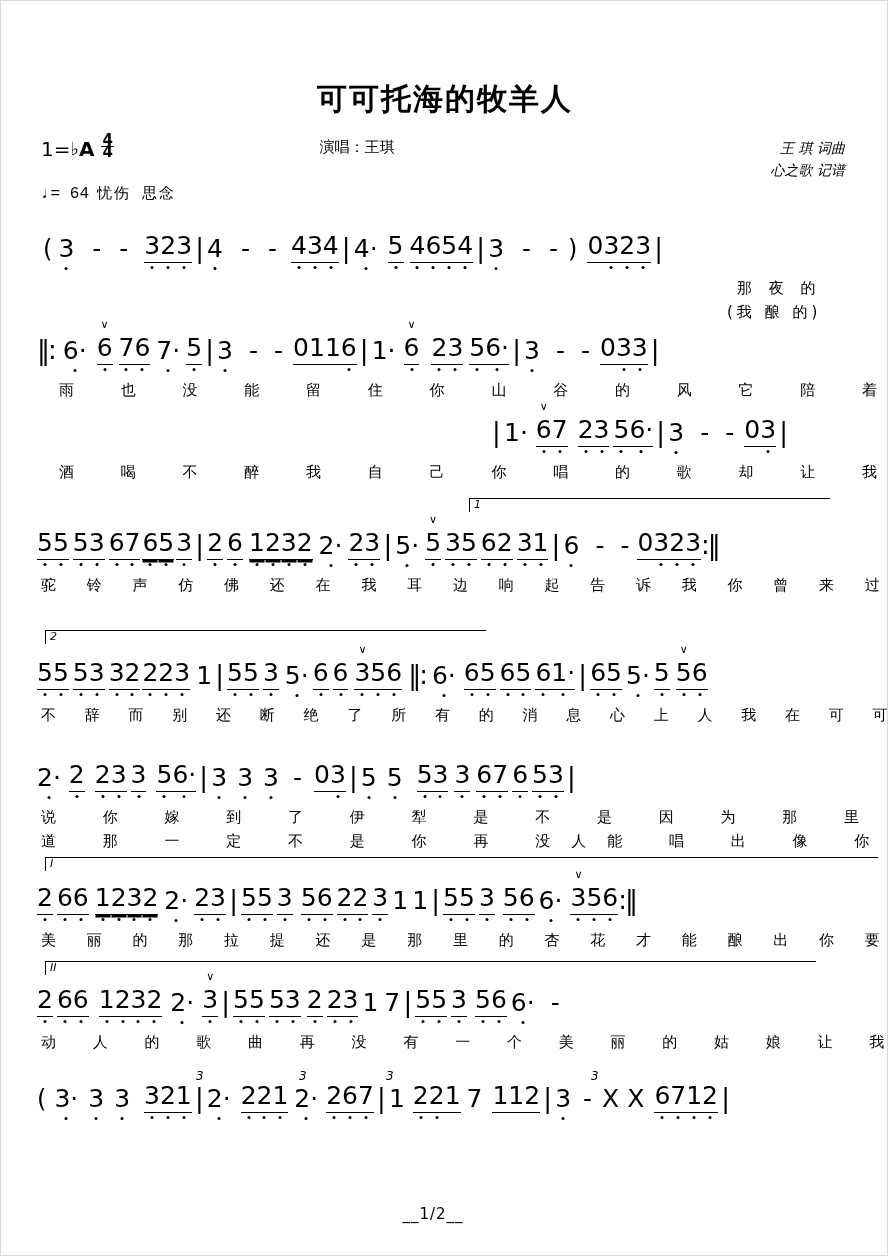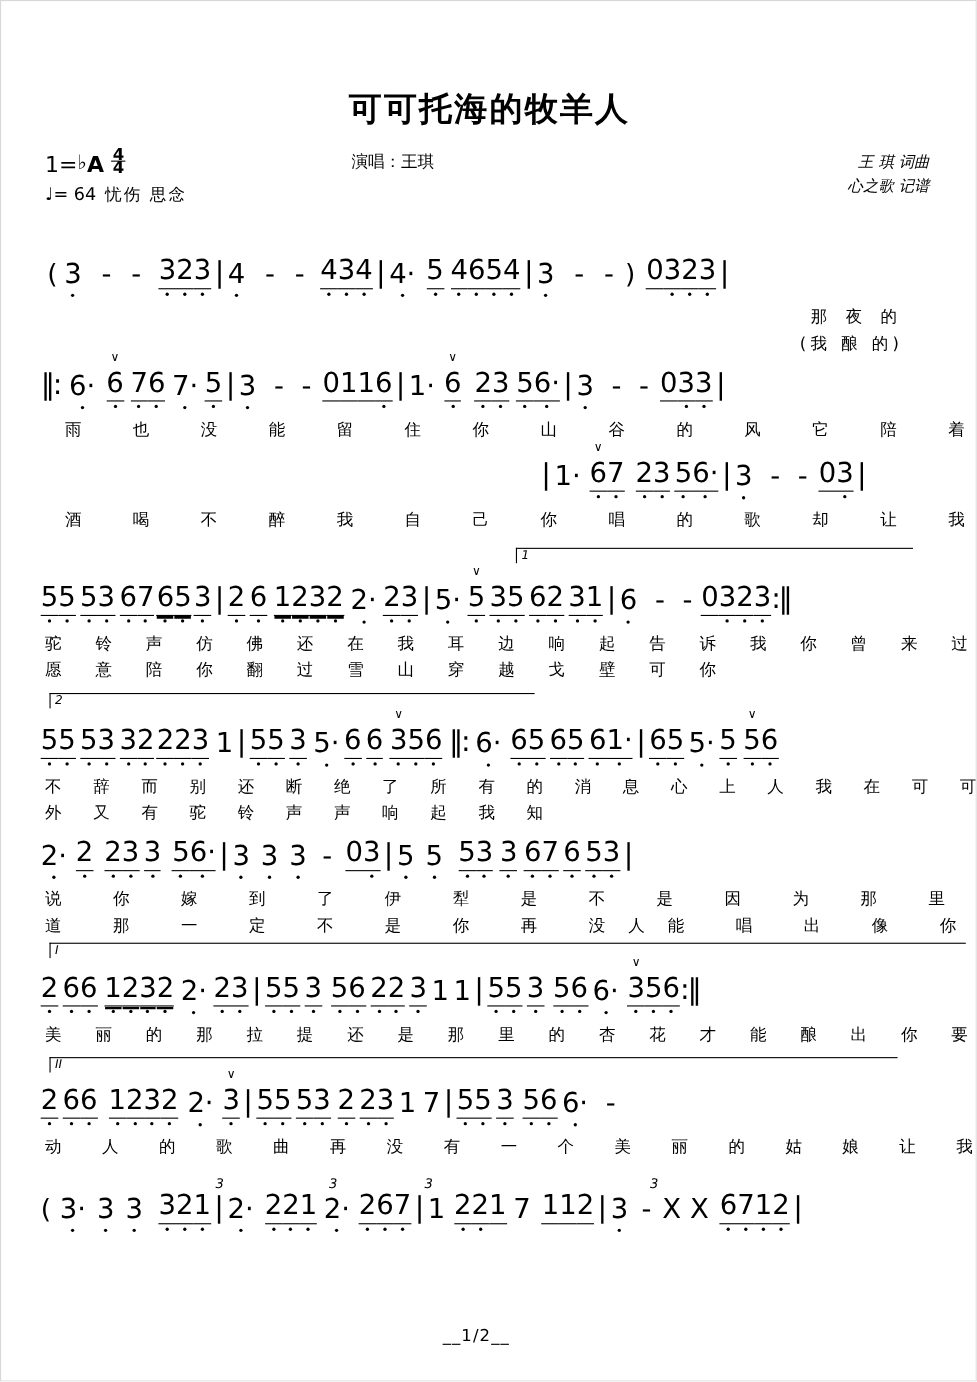--- a/index.html
+++ b/index.html
@@ -41,21 +41,21 @@
   .keyline .eq{font-size:20px;}
   .flat{font-size:18px;vertical-align:1px;}
   .meter{
     display:inline-block;text-align:center;
     font-size:15px;font-weight:bold;line-height:11px;
     margin-left:7px;position:relative;top:-2px;
   }
   .meter .num{display:block;border-bottom:1.6px solid #000;padding:0 1px;}
   .meter .den{display:block;padding:0 1px;}
   .tempo{
-    margin-top:4px;font-size:16px;
+    margin-top:21px;font-size:16px;font-family:Liberation Mono, monospace;
   }
   .tempo .mood{font-size:15px;margin-left:8px;letter-spacing:2px;}
   
   .system{
     position:absolute;left:36px;width:816px;
   }
   .notes{
     font-size:25px;
     letter-spacing:0px;
     white-space:nowrap;
@@ -338,23 +338,20 @@
       <span class="sp" style="width:8px"></span>
         <span class="tok u1">0</span>
         <span class="tok u1 dotu">3</span>
         <span class="tok u1 dotu">2</span>
         <span class="tok u1 dotu">3</span>
       <span class="repstart">:‖</span>
     </div>
     <div class="lyr" style="padding-left:4px;">
       <span style="letter-spacing:13px;">驼 铃 声 仿 佛 还 在 我 耳 边 响 起 告 诉 我 你 曾 来 过 这 里 我 酿 的</span>
     </div>
-    <div class="lyr lyr2" style="padding-left:4px;">
-      <span style="letter-spacing:13px;">愿 意 陪 你 翻 过 雪 山 穿 越 戈 壁 可 你</span>
-    </div>
   </div>
 
   <div class="system" style="top:655px;">
     <div class="ending" style="left:8px;top:-26px;width:440px;">
       <i>2</i>
     </div>
     <div class="notes" style="position:relative;">
       <span class="tok u1 dotu">5</span>
         <span class="tok u1 dotu">5</span>
       <span class="sp" style="width:4px"></span>
@@ -402,23 +399,20 @@
       <span class="sp" style="width:4px"></span>
         <span class="tok dotu">5·</span>
       <span class="sp" style="width:4px"></span>
         <span class="tok u1 dotu">5</span>
       <span class="sp" style="width:6px"></span>
         <span class="tok u1 caret dotu">5</span>
         <span class="tok u1 dotu">6</span>
     </div>
     <div class="lyr" style="padding-left:4px;">
       <span style="letter-spacing:12px;">不 辞 而 别 还 断 绝 了 所 有 的 消 息 心 上 人 我 在 可 可 托 海 等 你 他 们</span>
-    </div>
-    <div class="lyr lyr2" style="padding-left:4px;">
-      <span style="letter-spacing:12px;">外 又 有 驼 铃 声 声 响 起 我 知</span>
     </div>
   </div>
 
   <div class="system" style="top:757px;">
     <div class="notes" style="position:relative;">
       <span class="tok dotu">2·</span>
       <span class="sp" style="width:8px"></span>
         <span class="tok u1 dotu">2</span>
       <span class="sp" style="width:10px"></span>
         <span class="tok u1 dotu">2</span>

